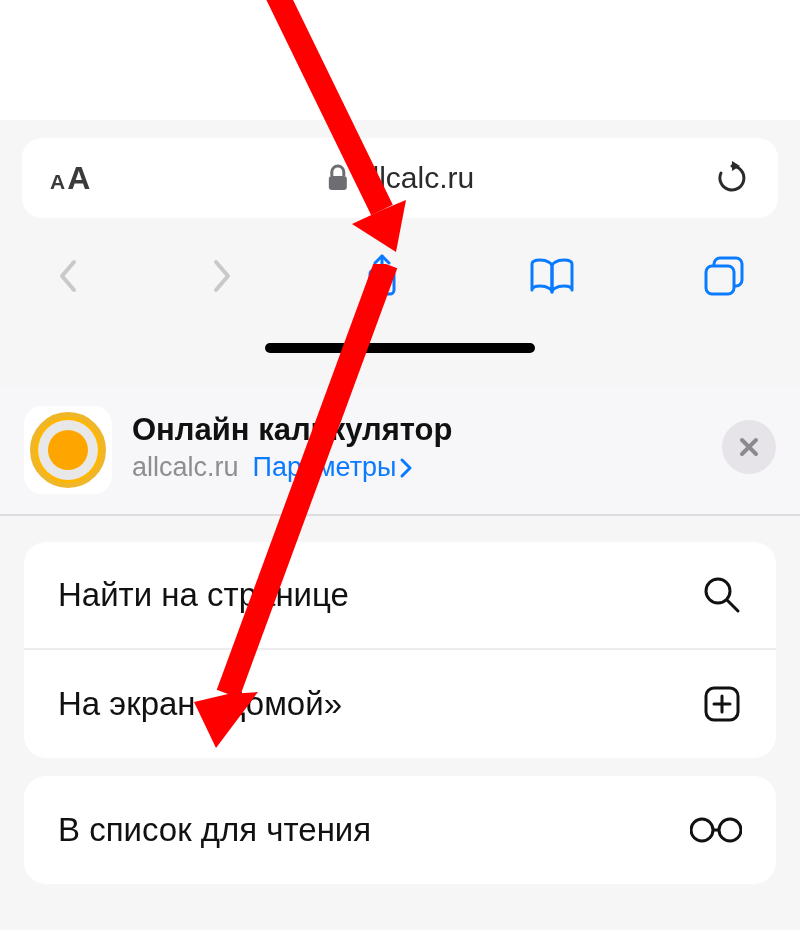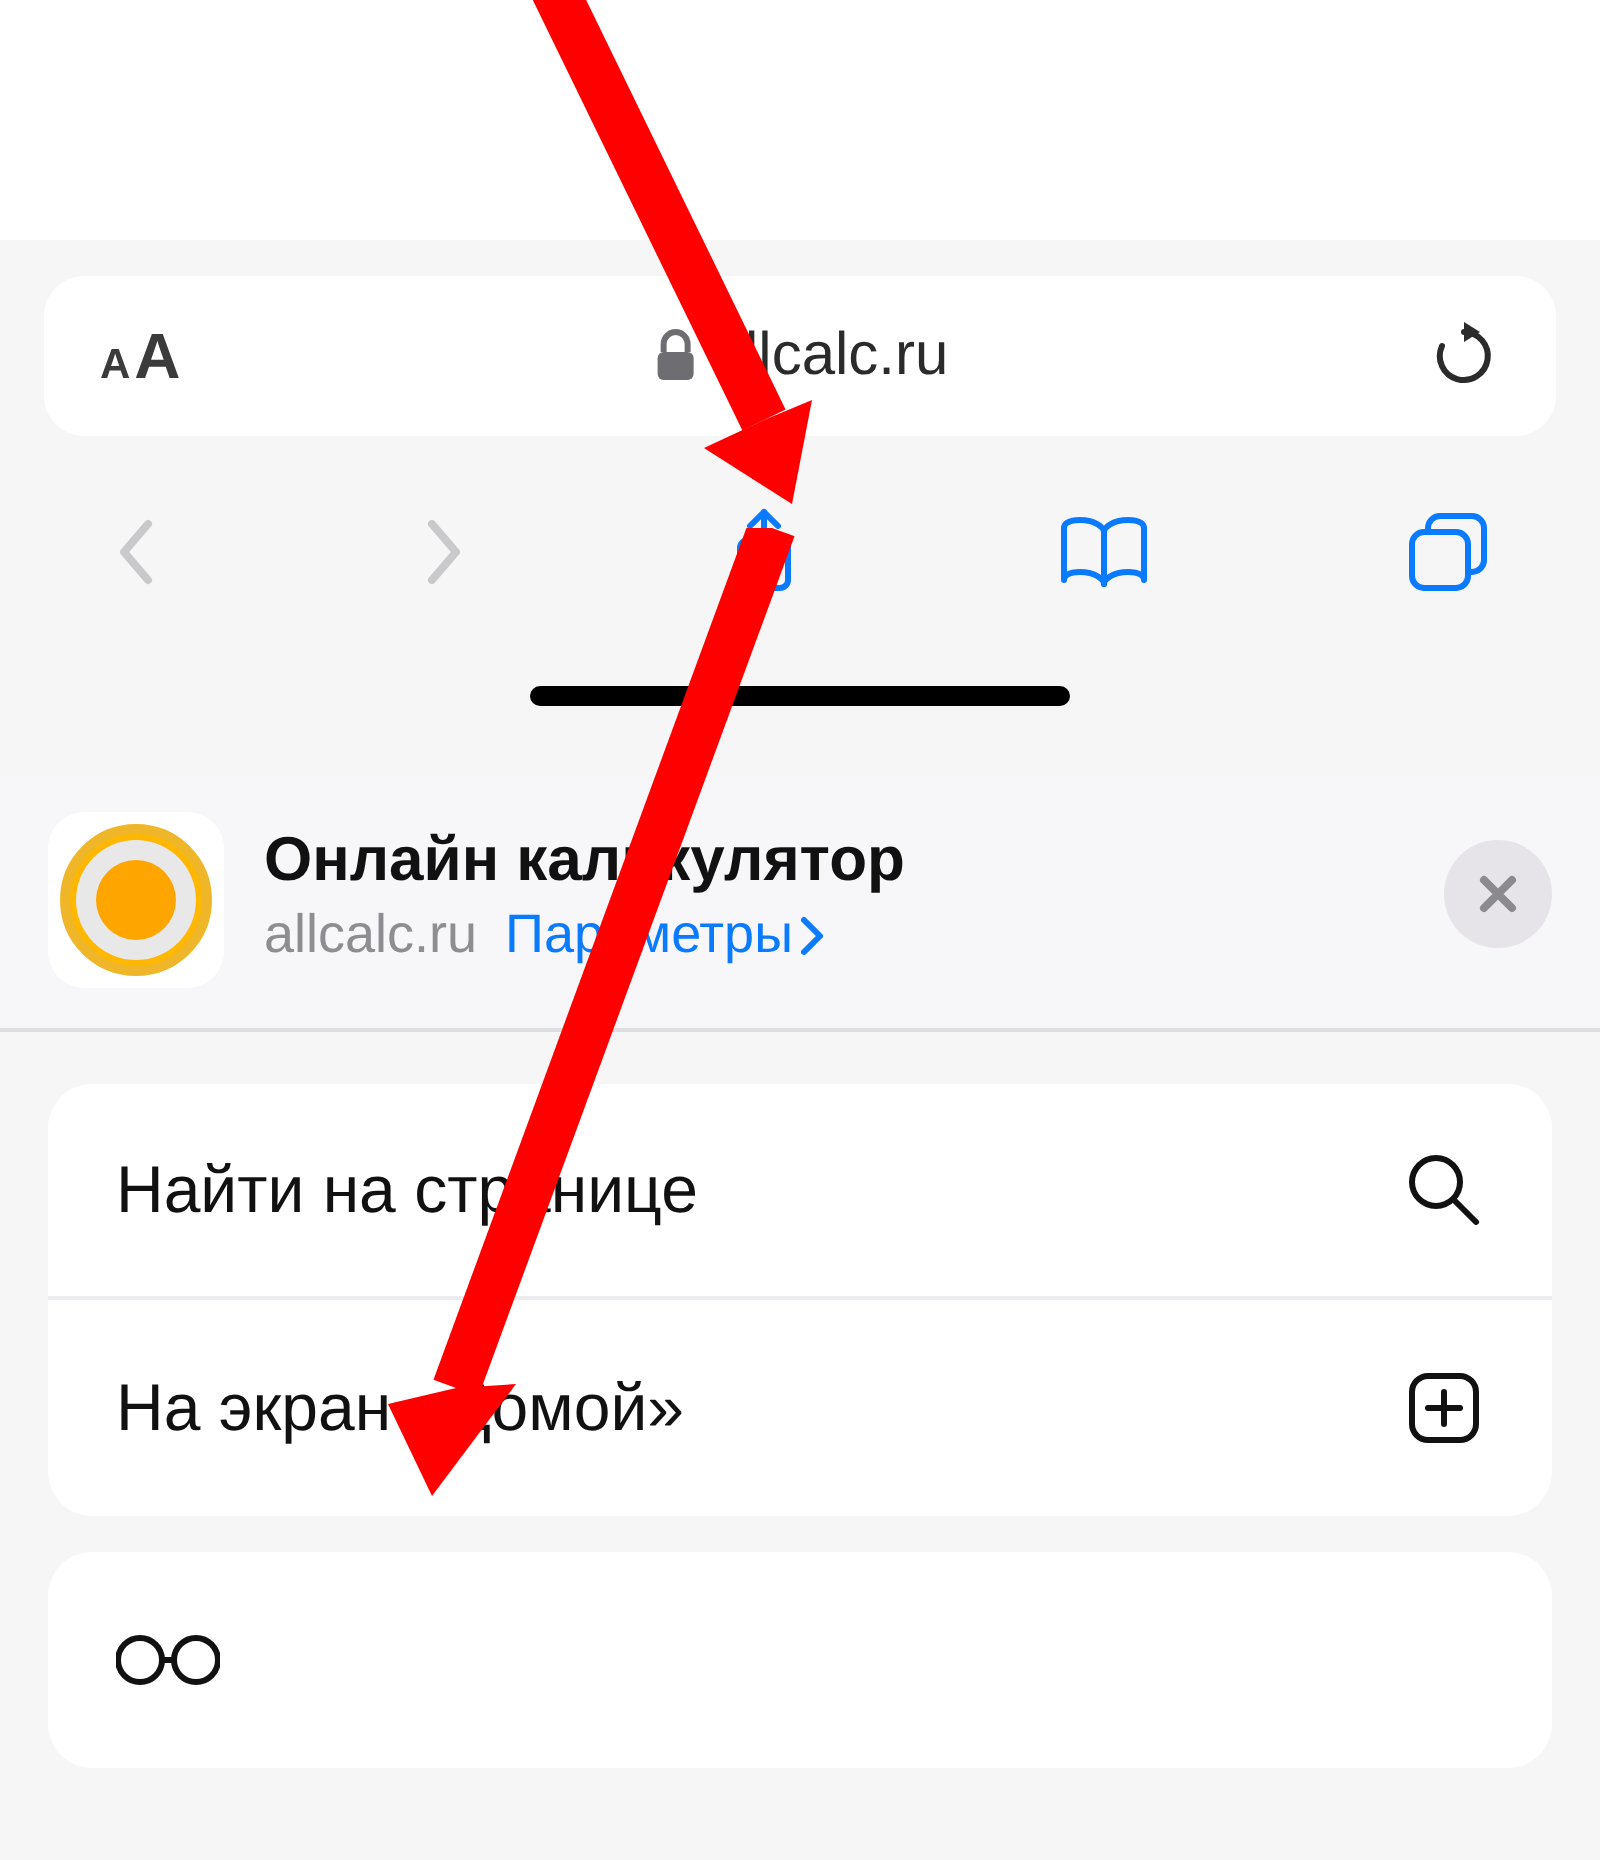--- a/index.html
+++ b/index.html
@@ -280,20 +280,21 @@
   </div>
   <div class="action-item joined-bottom">
     <span>На экран «Домой»</span>
     <svg width="40" height="40" viewBox="0 0 40 40">
       <rect x="4" y="4" width="32" height="32" rx="8" fill="none" stroke="#111" stroke-width="3"></rect>
       <line x1="20" y1="12" x2="20" y2="28" stroke="#111" stroke-width="3" stroke-linecap="round"></line>
       <line x1="12" y1="20" x2="28" y2="20" stroke="#111" stroke-width="3" stroke-linecap="round"></line>
     </svg>
   </div>
   <div class="action-item">
+    <span>В список для чтения</span>
     <svg width="52" height="30" viewBox="0 0 52 30">
       <circle cx="12" cy="15" r="11" fill="none" stroke="#111" stroke-width="3"></circle>
       <circle cx="40" cy="15" r="11" fill="none" stroke="#111" stroke-width="3"></circle>
       <line x1="23" y1="15" x2="29" y2="15" stroke="#111" stroke-width="3"></line>
     </svg>
   </div>
 </div>
 
 <svg class="arrow" style="top:-20px; left:210px" width="220" height="300">
   <line x1="60" y1="0" x2="172" y2="230" stroke="#ff0000" stroke-width="24"></line>

